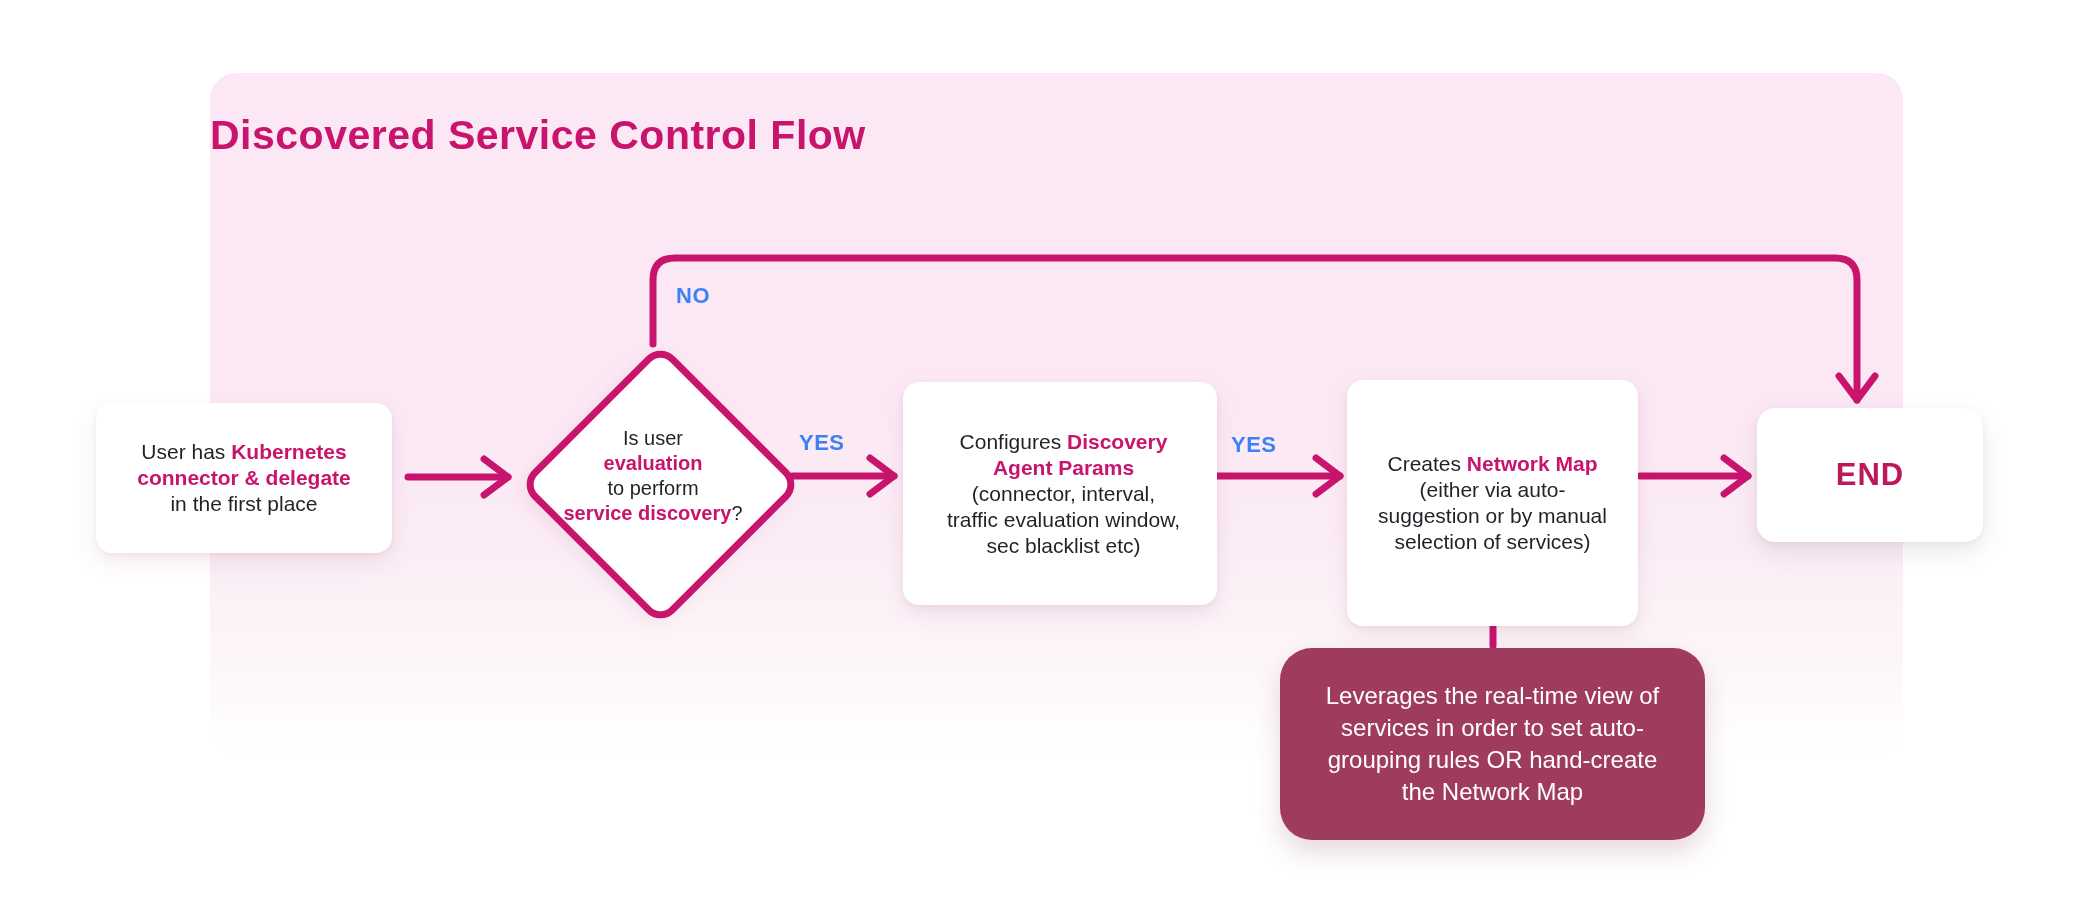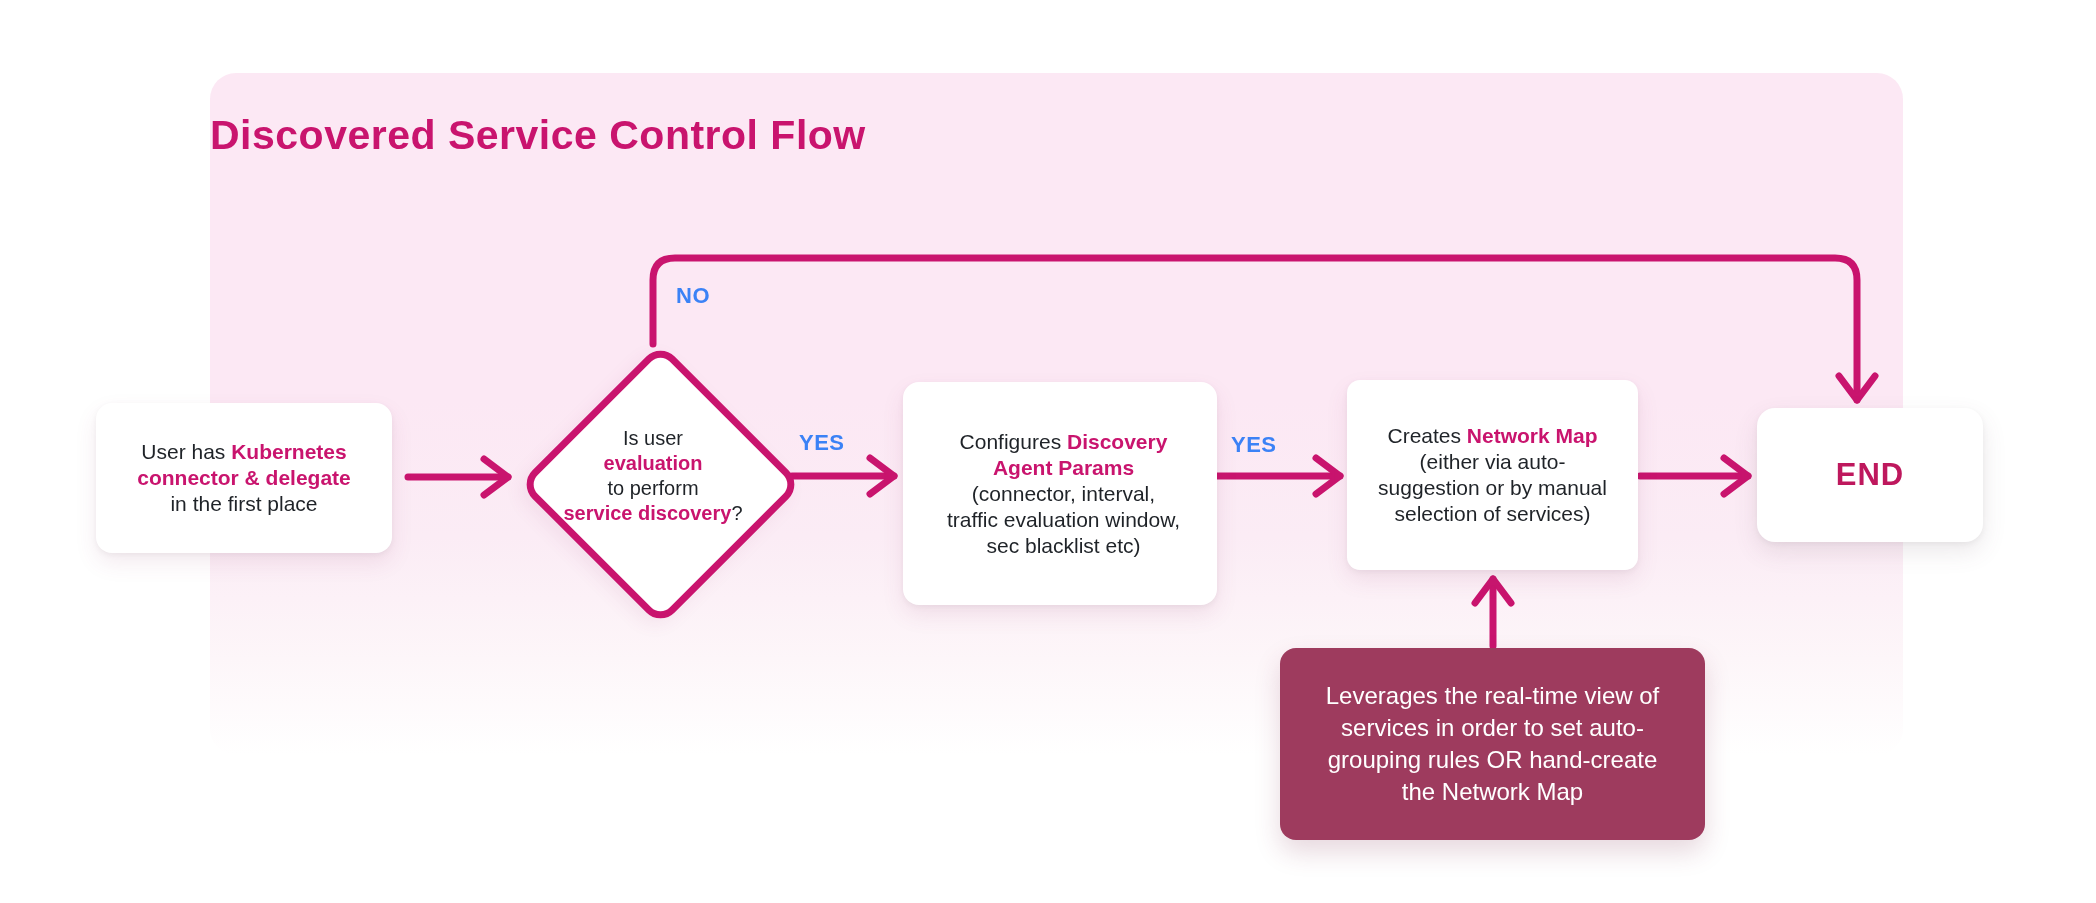--- a/index.html
+++ b/index.html
@@ -44,21 +44,21 @@
   }
   .end-node{
     position:absolute;left:1757px;top:408px;width:226px;height:134px;
     background:#ffffff;border-radius:18px;
     display:flex;align-items:center;justify-content:center;
     box-shadow:0 10px 24px rgba(100,70,90,0.12),0 2px 6px rgba(0,0,0,0.05);
     color:#be185d;font-size:31px;font-weight:bold;letter-spacing:1px;
   }
   .note{
     position:absolute;left:1280px;top:648px;width:425px;height:192px;
-    background:#9e3b5e;border-radius:16px;
+    background:#9e3b5e;border-radius:32px;
     display:flex;align-items:center;justify-content:center;
     box-shadow:0 12px 26px rgba(120,40,70,0.18);
     color:#ffffff;font-size:24px;line-height:32px;text-align:center;
   }
 </style>
 </head>
 <body>
 
 <div class="canvas">
 
@@ -103,21 +103,21 @@
   <div class="node" style="left:903px;top:382px;width:307px;height:223px;padding-left:7px;">
     <div>
       <span>Configures </span><span class="accent">Discovery</span><br>
       <span class="accent">Agent Params</span><br>
       <span>(connector, interval,</span><br>
       <span>traffic evaluation window,</span><br>
       <span>sec blacklist etc)</span>
     </div>
   </div>
 
-  <div class="node" style="left:1347px;top:380px;width:291px;height:190px;border-radius:13px;">
+  <div class="node" style="left:1347px;top:380px;width:291px;height:246px;">
     <div>
       <span>Creates </span><span class="accent">Network Map</span><br>
       <span>(either via auto-</span><br>
       <span>suggestion or by manual</span><br>
       <span>selection of services)</span>
     </div>
   </div>
 
   <div class="end-node">
     <span>END</span>

